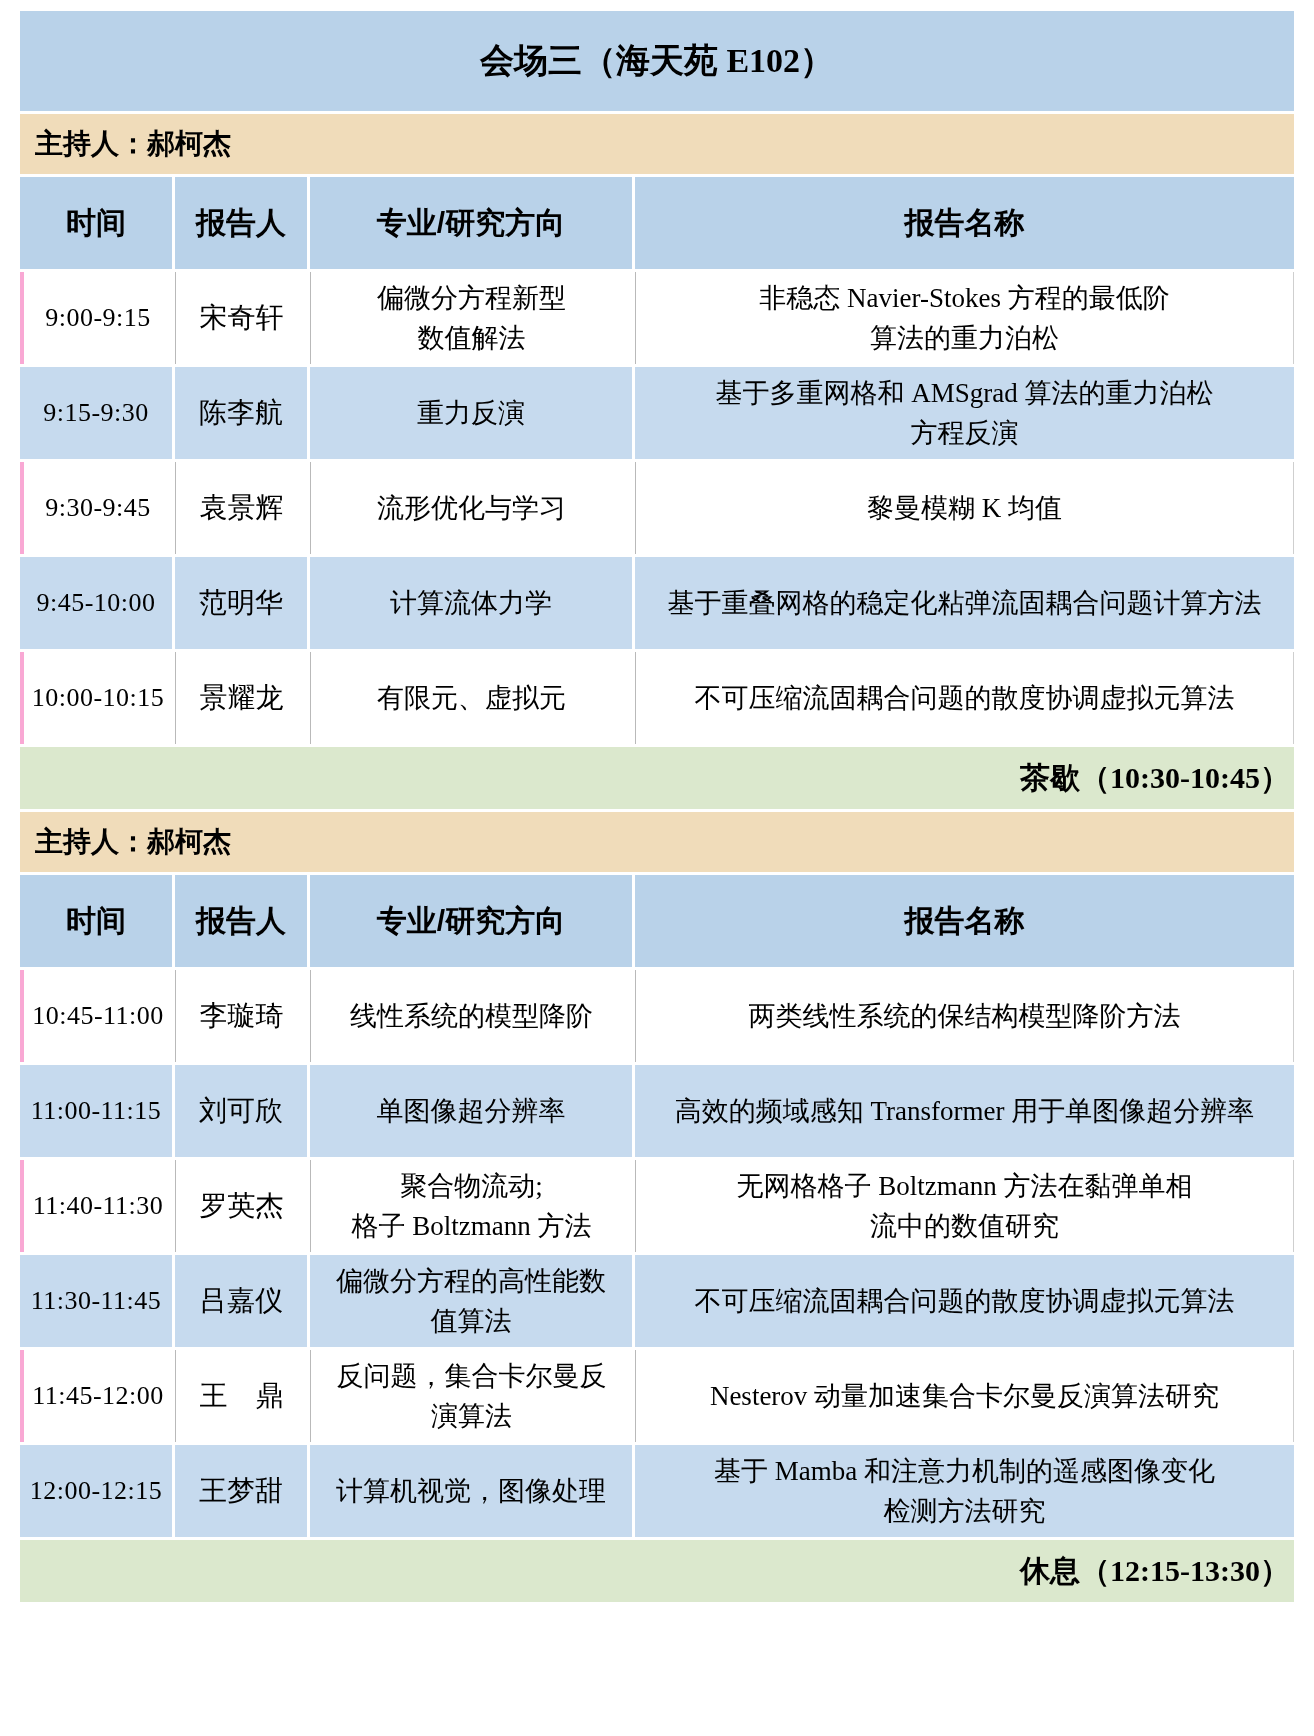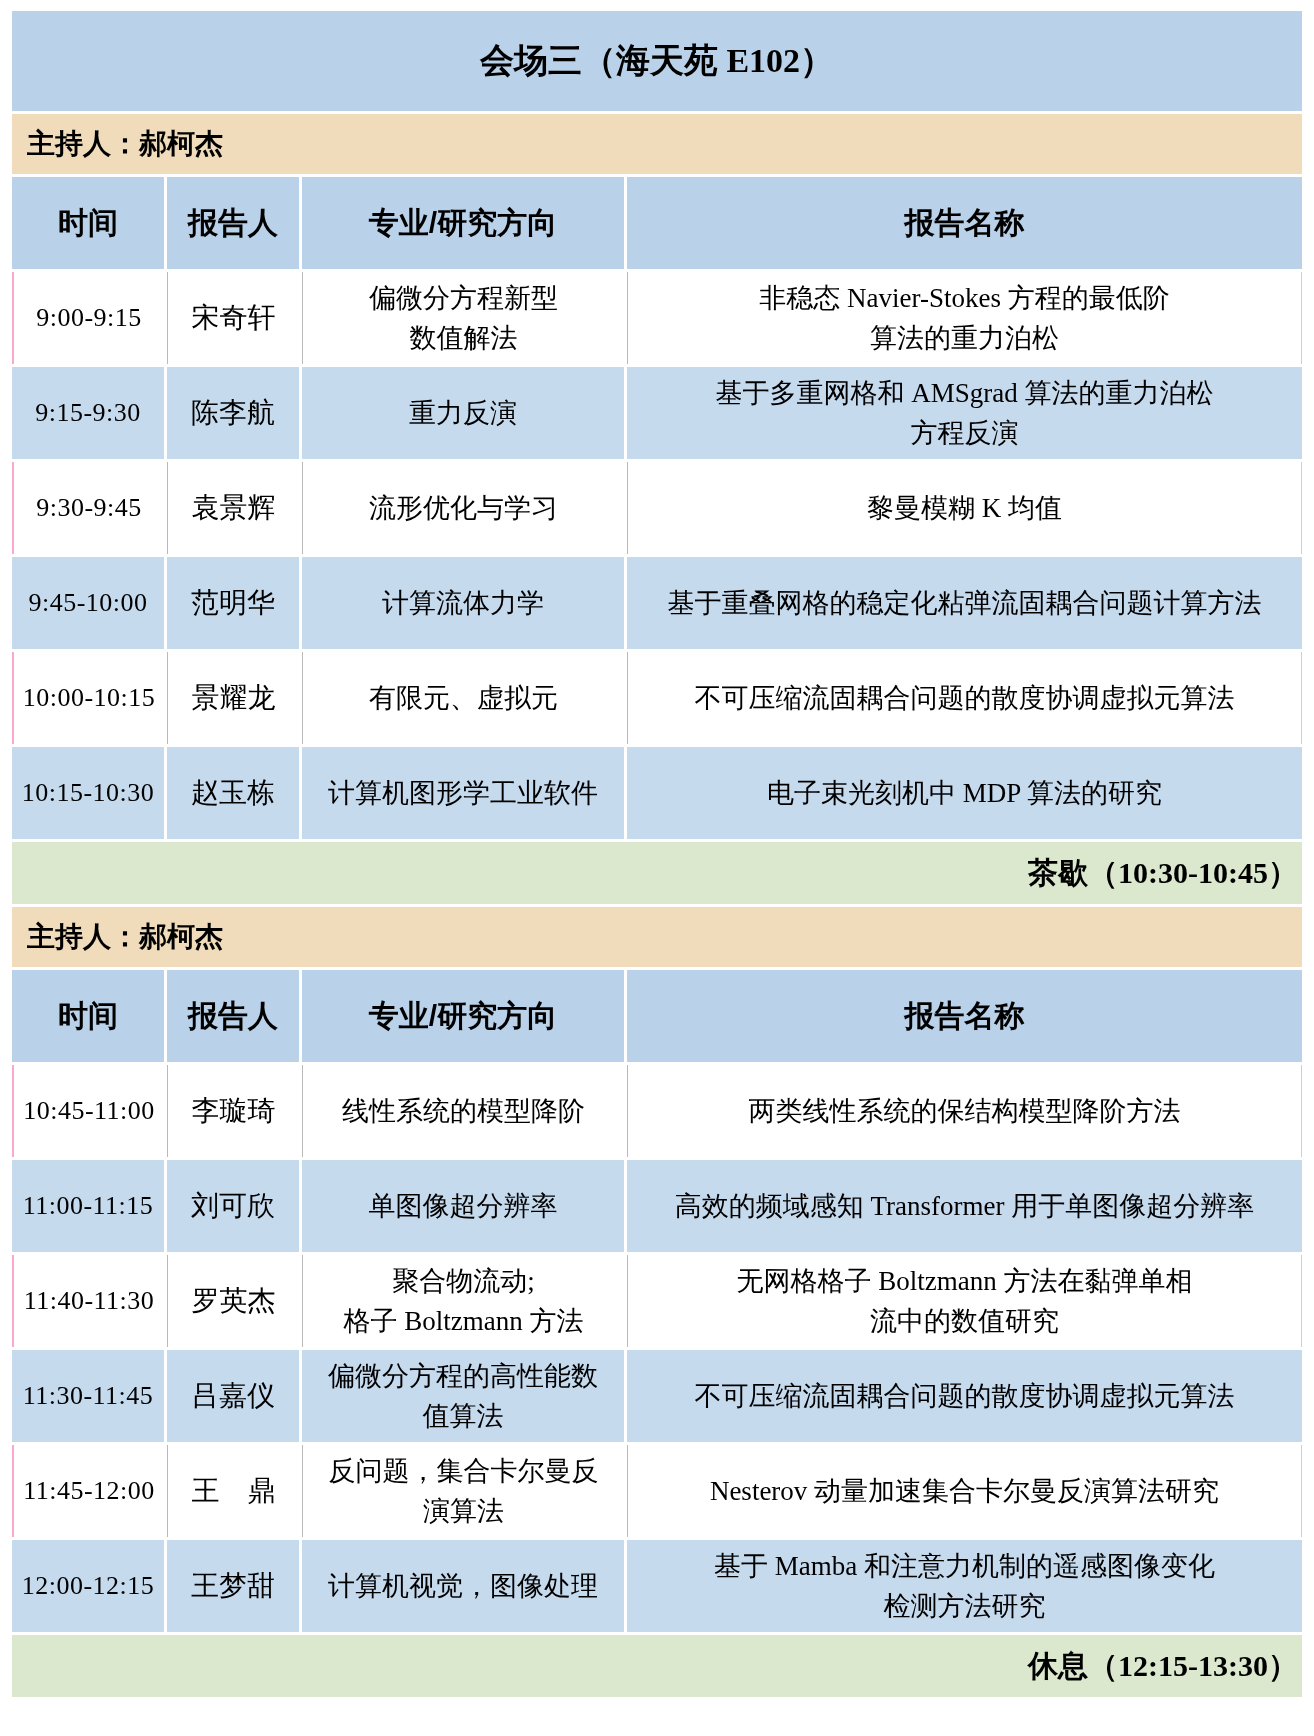--- a/index.html
+++ b/index.html
@@ -6,21 +6,21 @@
     --header-blue:#b9d2e9;
     --row-blue:#c6daee;
     --host-tan:#f0dcba;
     --break-green:#dbe8cd;
     --row-white:#ffffff;
     --text:#000000;
   }
   html,body{margin:0;padding:0;background:#fff;}
   .page{
     width:1314px;height:1736px;box-sizing:border-box;
-    padding:8px 9px;background:#fff;overflow:hidden;
+    padding:8px 17px;background:#fff;overflow:hidden;
     font-family:"Liberation Sans",sans-serif;color:var(--text);
   }
   table.schedule{
     width:100%;border-collapse:separate;border-spacing:3px;table-layout:fixed;
   }
   td{
     text-align:center;vertical-align:middle;overflow:hidden;
     padding:0 4px;box-sizing:border-box;color:var(--text);
   }
   
@@ -45,21 +45,21 @@
   
   .body-row td{
     height:92px;font-size:27px;line-height:40px;
     white-space:pre-line;
     font-family:"Liberation Serif","DejaVu Serif",serif;
   }
   .body-row td.speaker-cell{font-size:28px;}
   .body-row td.time-cell{font-size:26px;letter-spacing:0.5px;}
   .row-white td{background:var(--row-white);}
   .row-white td{border-left:1px solid #b9b9b9;border-right:0;}
-  .row-white td:first-child{border-left:2px solid #f9a8d4;}
+  .row-white td:first-child{border-left:4px solid #f9a8d4;}
   .row-white td:last-child{border-right:1px solid #cfcfcf;}
   .row-blue td{background:var(--row-blue);}
   
   .break-cell{
     height:62px;background:var(--break-green);
     font-family:"Liberation Serif","DejaVu Serif",serif;
     font-weight:bold;font-size:30px;text-align:right;
   }
 </style>
 </head>
@@ -113,26 +113,20 @@
           <td class="speaker-cell">范明华</td>
           <td class="field-cell">计算流体力学</td>
           <td class="talk-cell">基于重叠网格的稳定化粘弹流固耦合问题计算方法</td>
         </tr>
         <tr class="body-row row-white">
           <td class="time-cell">10:00-10:15</td>
           <td class="speaker-cell">景耀龙</td>
           <td class="field-cell">有限元、虚拟元</td>
           <td class="talk-cell">不可压缩流固耦合问题的散度协调虚拟元算法</td>
         </tr>
-        <tr class="body-row row-blue">
-          <td class="time-cell">10:15-10:30</td>
-          <td class="speaker-cell">赵玉栋</td>
-          <td class="field-cell">计算机图形学工业软件</td>
-          <td class="talk-cell">电子束光刻机中 MDP 算法的研究</td>
-        </tr>
         <tr>
           <td class="break-cell" colspan="4">茶歇（10:30-10:45）</td>
         </tr>
         <tr>
           <td class="host-cell" colspan="4">主持人：郝柯杰</td>
         </tr>
         <tr>
           <td class="header-cell">时间</td>
           <td class="header-cell">报告人</td>
           <td class="header-cell">专业/研究方向</td>

